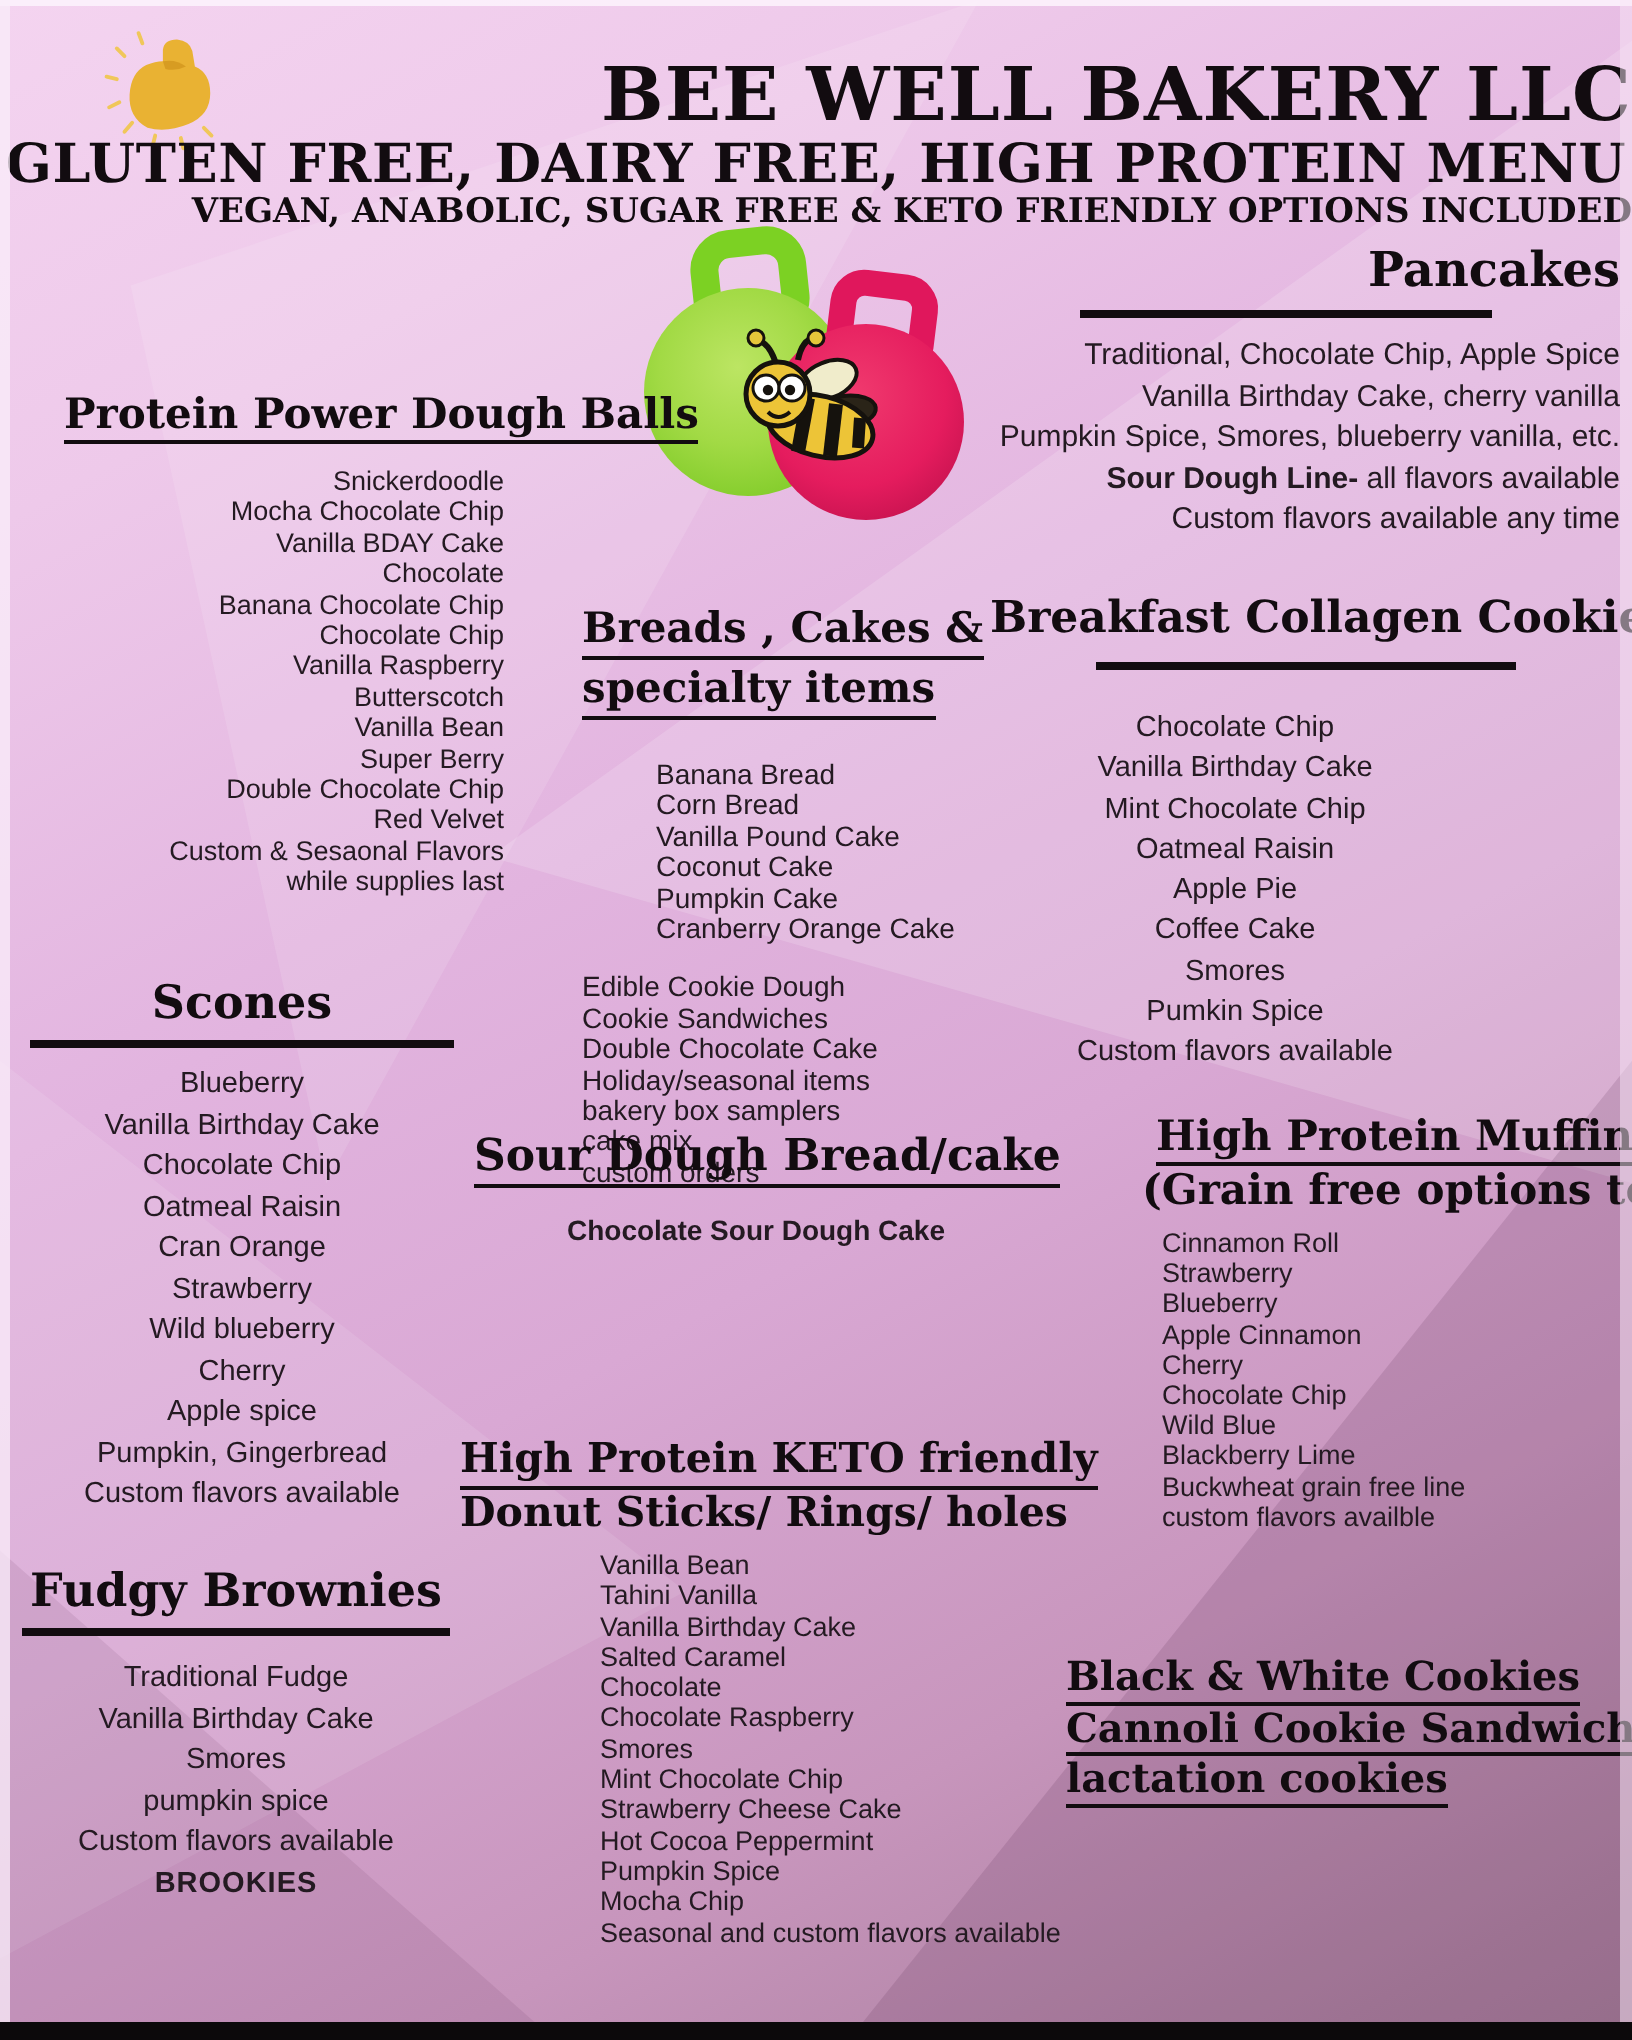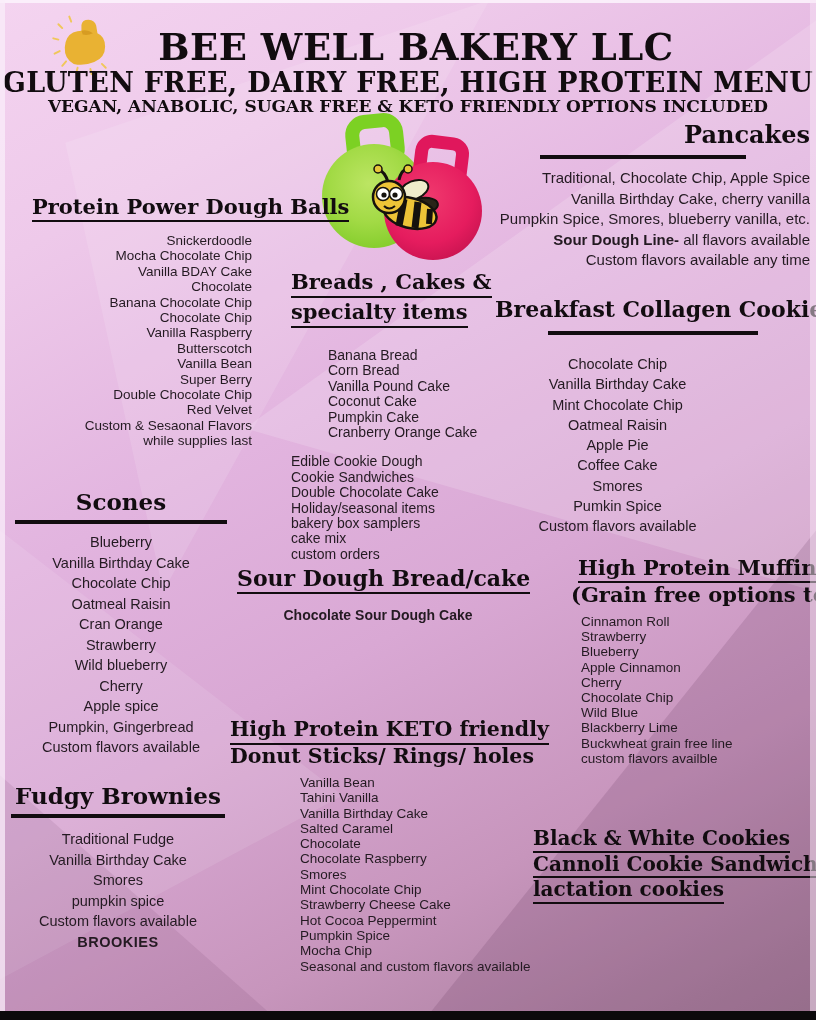--- a/index.html
+++ b/index.html
@@ -19,23 +19,23 @@
   .edge-right{position:absolute;right:0;top:0;width:6px;height:100%;background:rgba(248,230,246,.5);}
   .bottom-bar{position:absolute;left:0;bottom:0;width:100%;height:9px;background:#0c090b;}
 
   .serif{font-family:"DejaVu Serif","Liberation Serif",serif;font-weight:700;color:#120c10;}
   .u{border-bottom:2.5px solid #120c10;padding-bottom:1px;display:inline-block;}
   .rule{background:#120c10;height:4px;}
   .mi{white-space:nowrap;}
   .nowrap{white-space:nowrap;}
 
   
-  .hdr-title{position:absolute;top:25px;left:16px;right:0;text-align:center;font-size:37px;letter-spacing:.5px;}
+  .hdr-title{position:absolute;top:25px;left:16px;right:0;text-align:right;font-size:37px;letter-spacing:.5px;}
   .hdr-sub1{position:absolute;top:67px;left:0;right:0;text-align:center;font-size:27px;letter-spacing:.3px;}
-  .hdr-sub2{position:absolute;top:96px;left:0;right:0;text-align:center;font-size:17px;}
+  .hdr-sub2{position:absolute;top:96px;left:0;right:0;text-align:right;font-size:17px;}
   .bicep{position:absolute;left:52px;top:14px;width:64px;height:64px;}
 
   
   .kb-wrap{position:absolute;left:320px;top:112px;width:160px;height:136px;}
   .kb-handle{position:absolute;border-radius:20px;}
   .kb-ball{position:absolute;border-radius:50%;}
   .kbh-green{left:26px;top:2px;width:30px;height:28px;border:14px solid #7cd123;transform:rotate(-6deg);}
   .kbb-green{left:2px;top:32px;width:104px;height:104px;background:radial-gradient(circle at 45% 38%,#bce563 0%,#a2da45 45%,#84cd2c 78%,#74c024 100%);}
   .kbh-pink{left:94px;top:24px;width:28px;height:26px;border:13px solid #e0175c;border-radius:17px;transform:rotate(7deg);}
   .kbb-pink{left:64px;top:50px;width:98px;height:98px;background:radial-gradient(circle at 44% 36%,#f03a6e 0%,#e51c5e 55%,#c4124e 85%,#b00f45 100%);}
@@ -51,21 +51,21 @@
   #pancakes .rule{width:206px;margin:6px auto 9px;}
   #pancakes .items{font-size:15px;line-height:20.5px;}
 
   
   #doughballs{left:32px;top:194px;width:290px;}
   #doughballs .t{font-size:21px;}
   #doughballs .items{margin-top:11px;width:220px;text-align:right;font-size:13.5px;line-height:15.4px;}
 
   
   #breads{left:291px;top:268px;width:240px;}
-  #breads .t{font-size:21px;line-height:27px;}
+  #breads .t{font-size:21px;line-height:27px;margin-top:32px;}
   #breads .items{font-size:14px;line-height:15.4px;}
   #breads .g1{margin-top:20px;margin-left:37px;}
   #breads .g2{margin-top:14px;}
 
   
   #collagen{left:495px;top:296px;width:315px;}
   #collagen .t{font-size:22px;text-align:center;}
   #collagen .rule{width:210px;margin:9px auto 0;}
   #collagen .items{width:245px;margin-top:19px;text-align:center;font-size:14.5px;line-height:20.3px;}
 

